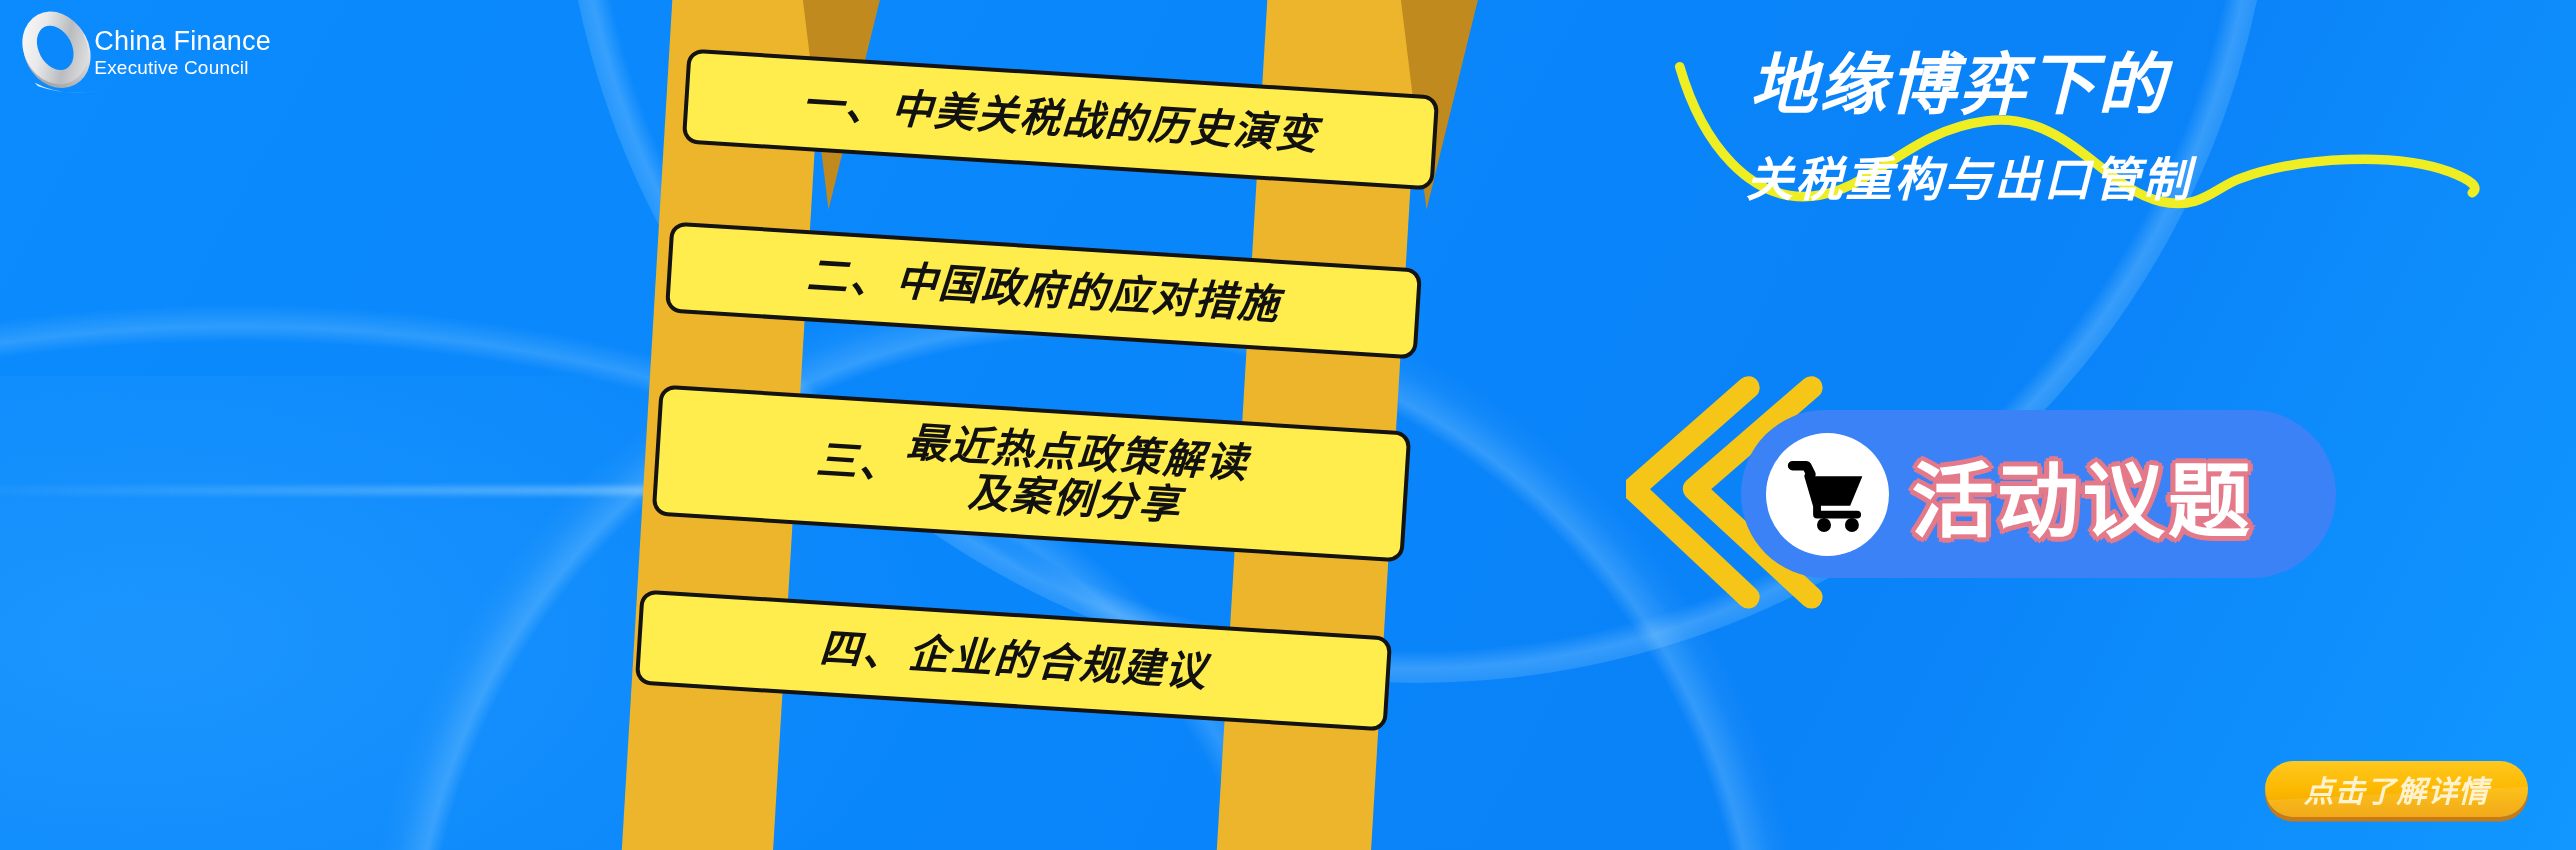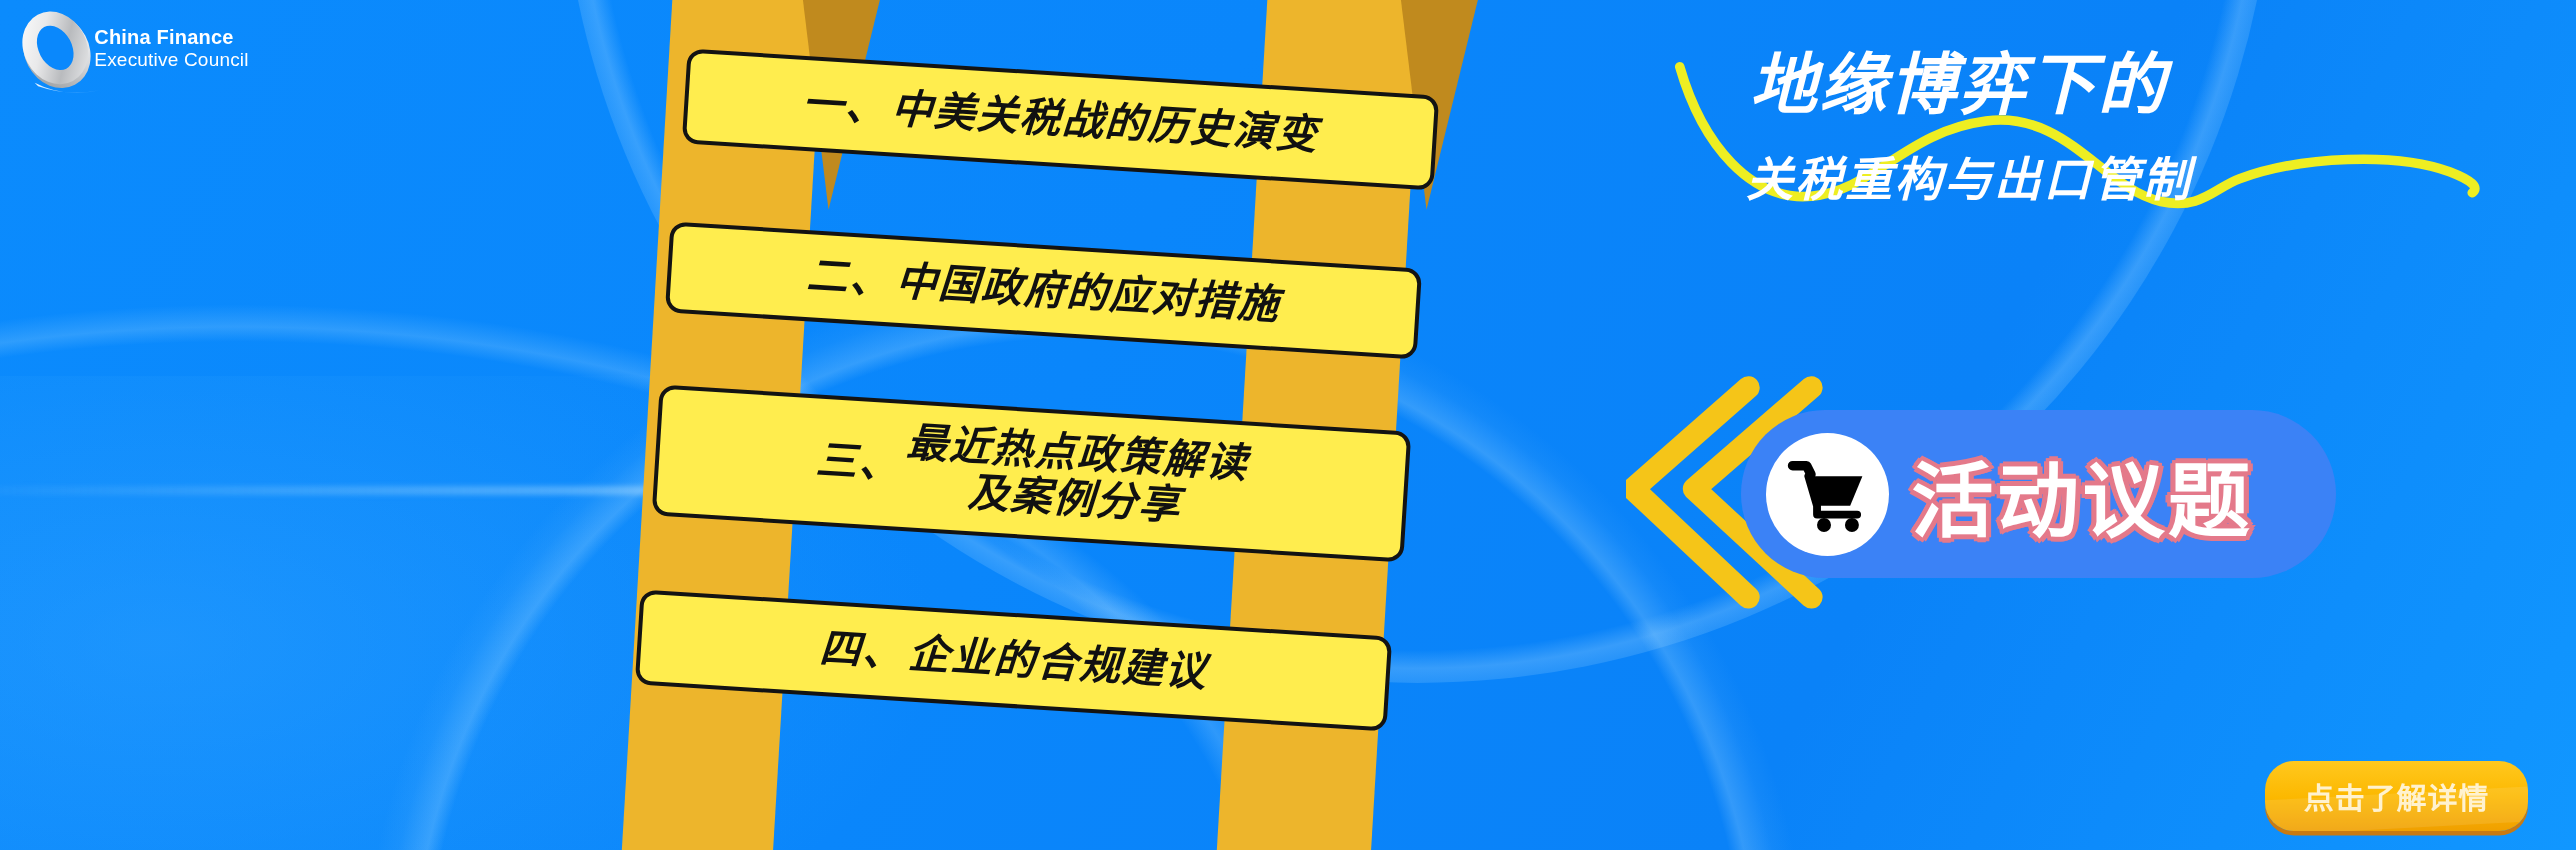--- a/index.html
+++ b/index.html
@@ -90,21 +90,21 @@
     left: 12.3px; top: 8.8px;
     width: 289px; height: 95px;
   }
   .logo-text {
     position: absolute;
     left: 82px; top: 17.5px;
     color: #ffffff;
     line-height: 1.12;
   }
   .logo-line1 {
-    font-size: 20px; font-weight: 700; letter-spacing: 0.2px; display: block;
+    font-size: 27px; font-weight: 400; letter-spacing: 0.2px; display: block;
   }
   .logo-line2 {
     font-size: 19px; font-weight: 400; letter-spacing: 0.2px; display: block;
   }
 
   
   .cards {
     position: absolute;
     left: 0; top: 0;
     width: 1488px; height: 851px;
@@ -198,28 +198,29 @@
        0 5.3px 0 #e4798a, 0 -5.2px 0 #e4798a,
        3.5px 3.5px 0 #e4798a, -3.5px 3.5px 0 #e4798a,
        3.5px -3.5px 0 #e4798a, -3.5px -3.5px 0 #e4798a;
     white-space: nowrap;
   }
 
   
   .cta {
     position: absolute;
     left: 2265px; top: 761px;
-    width: 263px; height: 70px;
+    width: 263px; height: 56px;
     border-radius: 29px;
     background: linear-gradient(180deg, #ffc81e 0%, #fcb800 52%, #f0a000 100%);
     box-shadow: 0 4.4px 0 0 #c97a12;
     display: flex;
     align-items: center;
     justify-content: center;
     overflow: hidden;
+    font-style: italic;
   }
   .cta-label {
     font-size: 30px;
     font-weight: 800;
     letter-spacing: 0.9px;
     color: #fff2cf;
     white-space: nowrap;
     position: relative;
     z-index: 2;
   }

